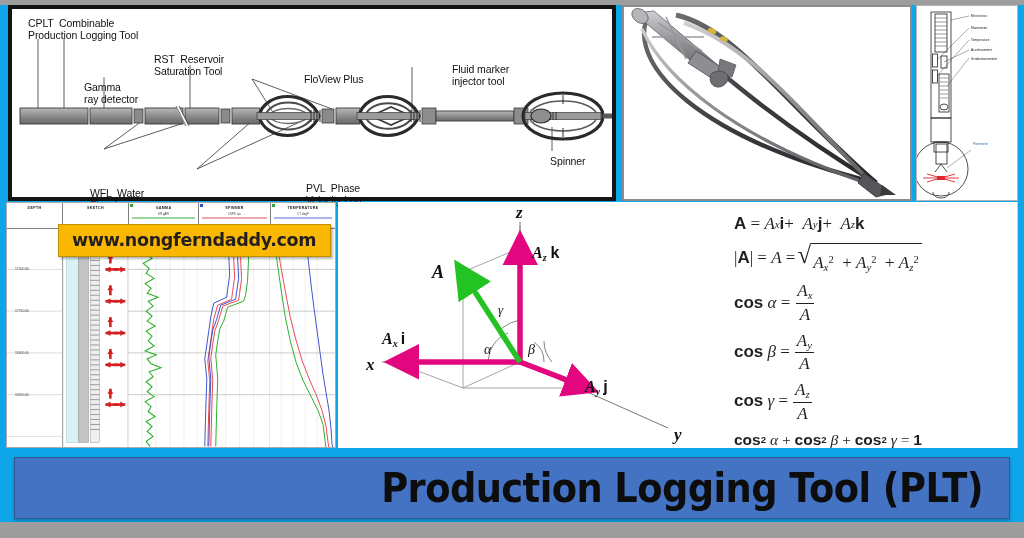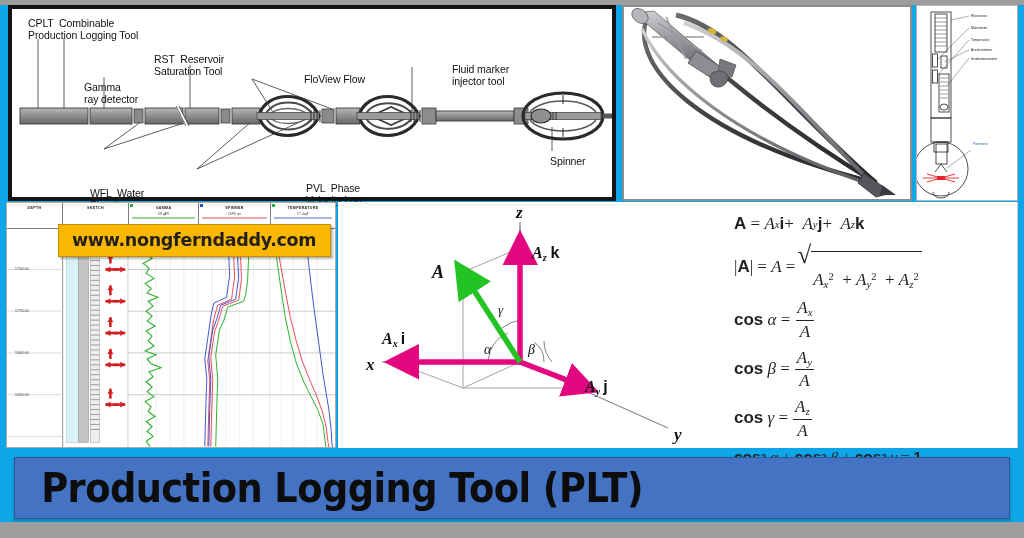--- a/index.html
+++ b/index.html
@@ -90,27 +90,27 @@
   .sub { font-size: 0.64em; vertical-align: -0.32em; font-style: italic; }
   .sup { font-size: 0.62em; vertical-align: 0.5em; }
   .frac {
     display: inline-flex; flex-direction: column; align-items: center;
     vertical-align: middle; margin: 0 3px; line-height: 1.0;
   }
   .frac .num { padding: 0 4px 1px 4px; }
   .frac .den { border-top: 1.6px solid #231f20; padding: 2px 4px 0 4px; }
   .radic { display: inline-flex; align-items: stretch; margin-left: 2px; }
   .radsym { font-size: 25px; line-height: .92; }
-  .radbody { border-top: 1.5px solid #231f20; padding: 18px 3px 0 2px; margin-top: 8px; }
+  .radbody { border-top: 1.5px solid #231f20; padding: 9px 3px 0 2px; margin-top: 0; }
 
   
   .titlebar {
     position: absolute; left: 14px; top: 457px; width: 996px; height: 62px;
     background: #4573c4; border: 1px solid #33568f;
-    display: flex; align-items: center; justify-content: flex-start;
+    display: flex; align-items: center; justify-content: flex-end;
     box-shadow: 0 2px 3px rgba(0,0,0,.25);
   }
   .titlebar h1 {
     font-family: "DejaVu Sans", sans-serif; font-weight: 700;
     font-size: 40px; color: #0d0d0d; letter-spacing: -0.6px;
     transform: scaleX(0.92); transform-origin: center;
   }
   .bottomstrip {
     position: absolute; left: 0; top: 522px; width: 1024px; height: 16px;
     background: #9d9d9d;
@@ -216,21 +216,21 @@
         <path d="M48 0 L 58 0" stroke="#5a5a5a" stroke-width="5"></path>
       </g>
     </svg>
 
     <div class="lbl" style="left:16px; top:8px;">CPLT  Combinable
 Production Logging Tool</div>
     <div class="lbl" style="left:142px; top:44px;">RST  Reservoir
 Saturation Tool</div>
     <div class="lbl c" style="left:72px; top:72px;">Gamma
 ray detector</div>
-    <div class="lbl" style="left:292px; top:64px;">FloView Flow</div>
+    <div class="lbl" style="left:292px; top:64px;">FloView Plus</div>
     <div class="lbl c" style="left:440px; top:54px;">Fluid marker
 injector tool</div>
     <div class="lbl" style="left:78px; top:134px;margin-top:44px;">WFL  Water
 Flow Log</div>
     <div class="lbl" style="left:294px; top:156px;margin-top:17px;">PVL  Phase
 Velocity Log</div>
     <div class="lbl" style="left:538px; top:146px;">Spinner</div>
   </div>
 
   <div class="panel-photo">

